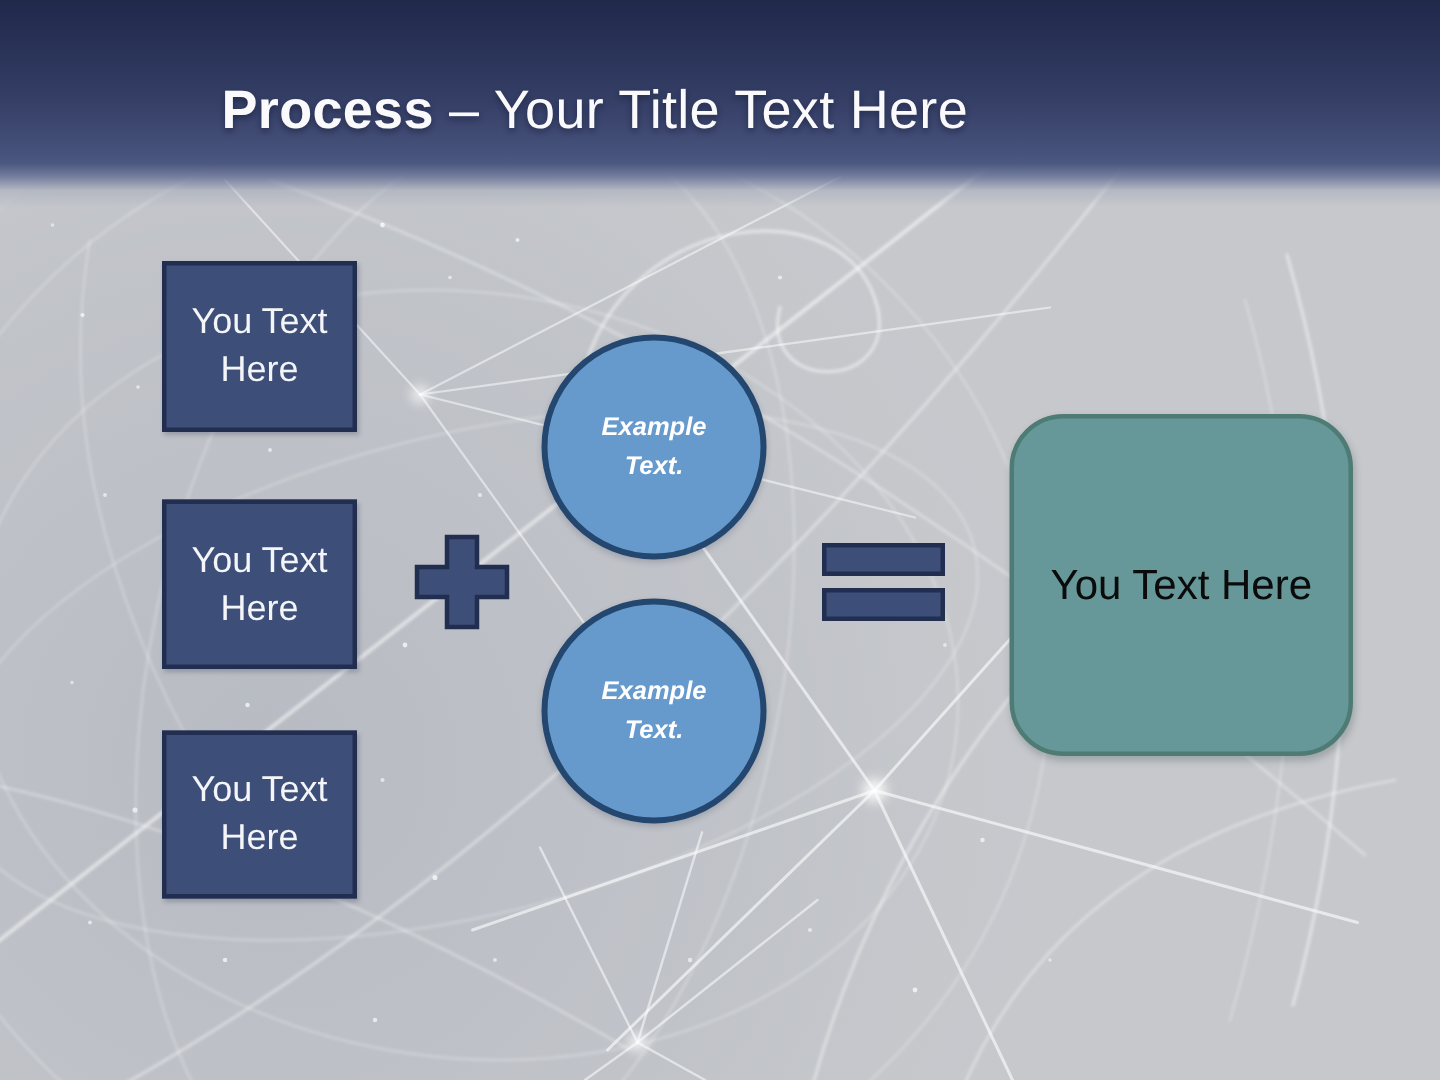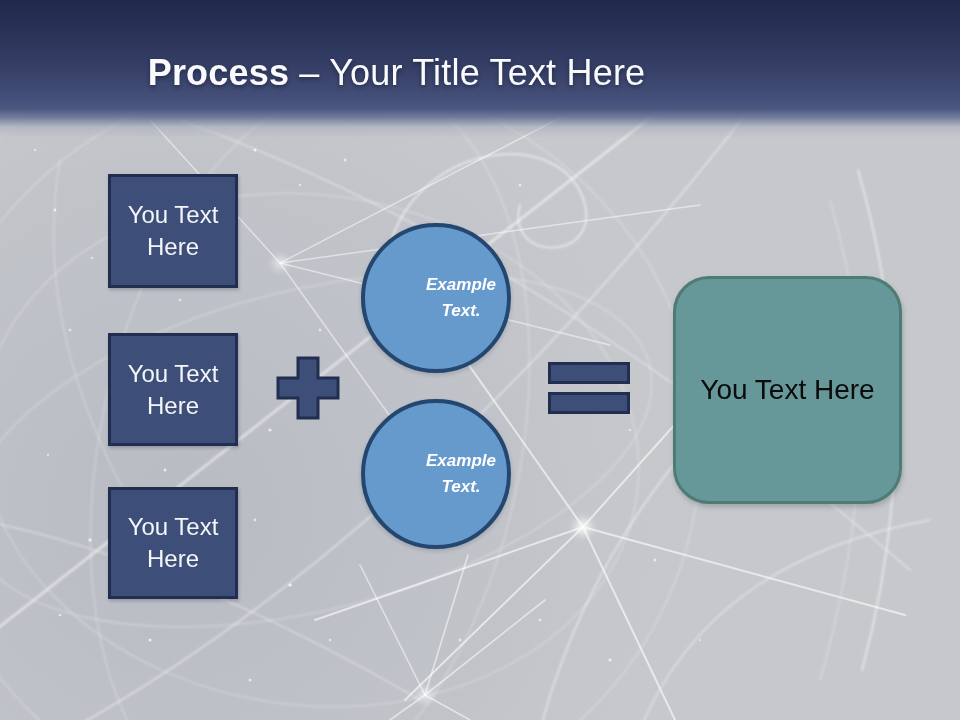--- a/index.html
+++ b/index.html
@@ -41,21 +41,21 @@
   .eq-wrap{position:absolute;left:548px;top:362px;width:82px;height:53px;}
   .eq-bar{
     position:absolute;left:0;width:82px;height:22px;box-sizing:border-box;
     background:#3D4E78;border:3px solid #222E50;
   }
   .eq-top{top:0;}
   .eq-bottom{top:30px;}
   .circle{
     position:absolute;left:361px;width:150px;height:150px;box-sizing:border-box;
     border-radius:50%;background:#6699CC;border:4px solid #24476F;
-    display:flex;align-items:center;justify-content:flex-end;text-align:center;
+    display:flex;align-items:center;justify-content:center;text-align:center;
     color:#FFFFFF;font-size:17px;font-weight:bold;font-style:italic;line-height:1.55;
     box-shadow:0 2px 4px rgba(30,40,70,0.2);
   }
   .circle-1{top:223px;}
   .circle-2{top:399px;}
   .circle .circle-label{width:92px;}
   .result-box{
     position:absolute;left:673px;top:276px;width:229px;height:228px;box-sizing:border-box;
     background:#669899;border:3px solid #4E7B73;border-radius:36px;
     display:flex;align-items:center;justify-content:center;text-align:center;

